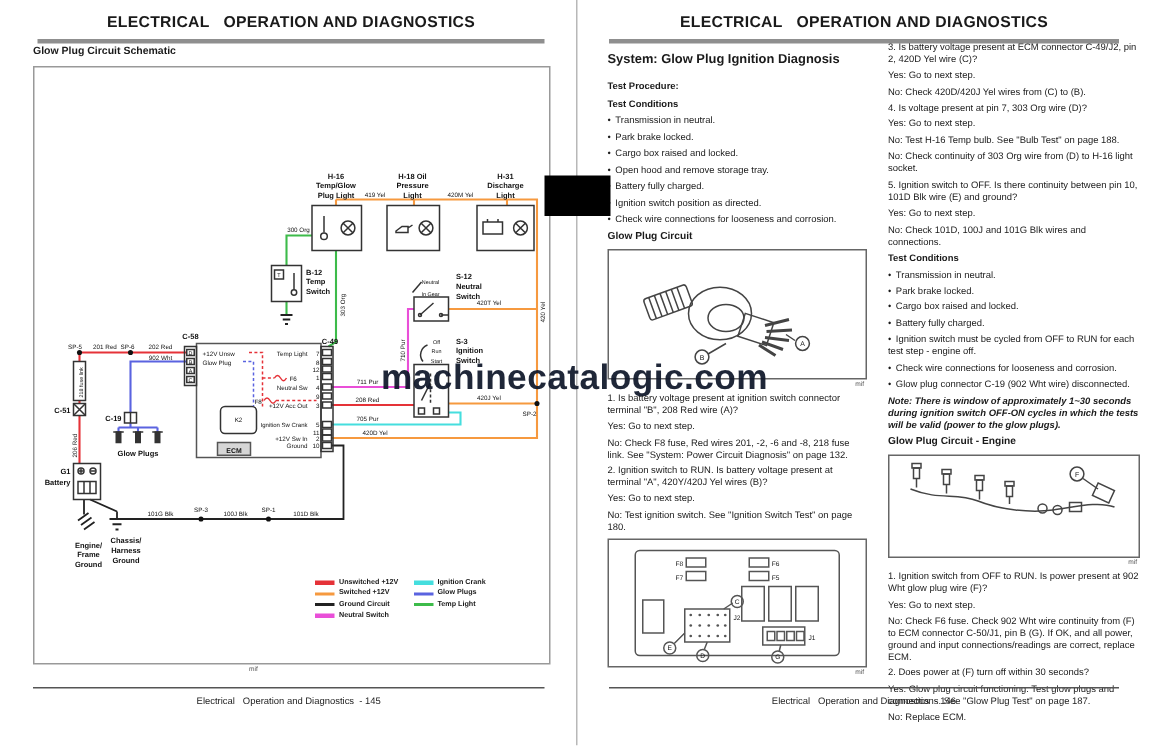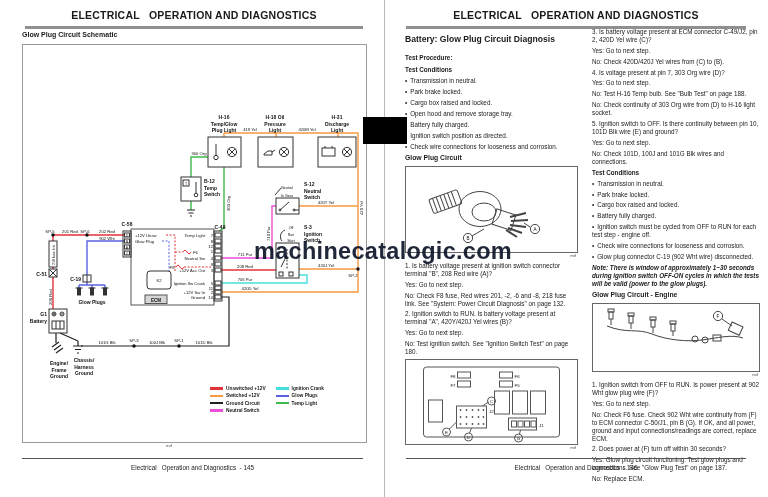--- a/index.html
+++ b/index.html
@@ -340,21 +340,21 @@
   <div class="abs mif" style="left:166px;top:443px;">mif</div>
   <div class="abs foot-rule" style="left:22px;top:458px;width:341px;"></div>
   <div class="abs footer" style="left:22px;top:464px;width:341px;">Electrical   Operation and Diagnostics  - 145</div>
 </div>
 
 <div class="abs gutter" style="left:384px;top:0;height:497px;"></div>
 
 <div class="abs doc" style="left:385px;top:0;width:383px;height:497px;">
   <div class="abs hdr" style="left:21px;top:9px;width:340px;">ELECTRICAL   OPERATION AND DIAGNOSTICS</div>
   <div class="abs hdr-rule" style="left:21px;top:26px;width:340px;"></div>
-  <div class="abs pgtitle" style="left:20px;top:34px;">Battery: Glow Plug Circuit Diagnosis</div>
+  <div class="abs pgtitle" style="left:20px;top:34px;">System: Glow Plug Ignition Diagnosis</div>
 
   <div class="abs" style="left:20px;top:54px;width:173px;">
     <p class="b" style="margin-bottom:4.5px">Test Procedure:</p>
     <p class="b" style="margin-bottom:3px">Test Conditions</p>
     <p class="bu">Transmission in neutral.</p>
     <p class="bu">Park brake locked.</p>
     <p class="bu">Cargo box raised and locked.</p>
     <p class="bu">Open hood and remove storage tray.</p>
     <p class="bu">Battery fully charged.</p>
     <p class="bu">Ignition switch position as directed.</p>

